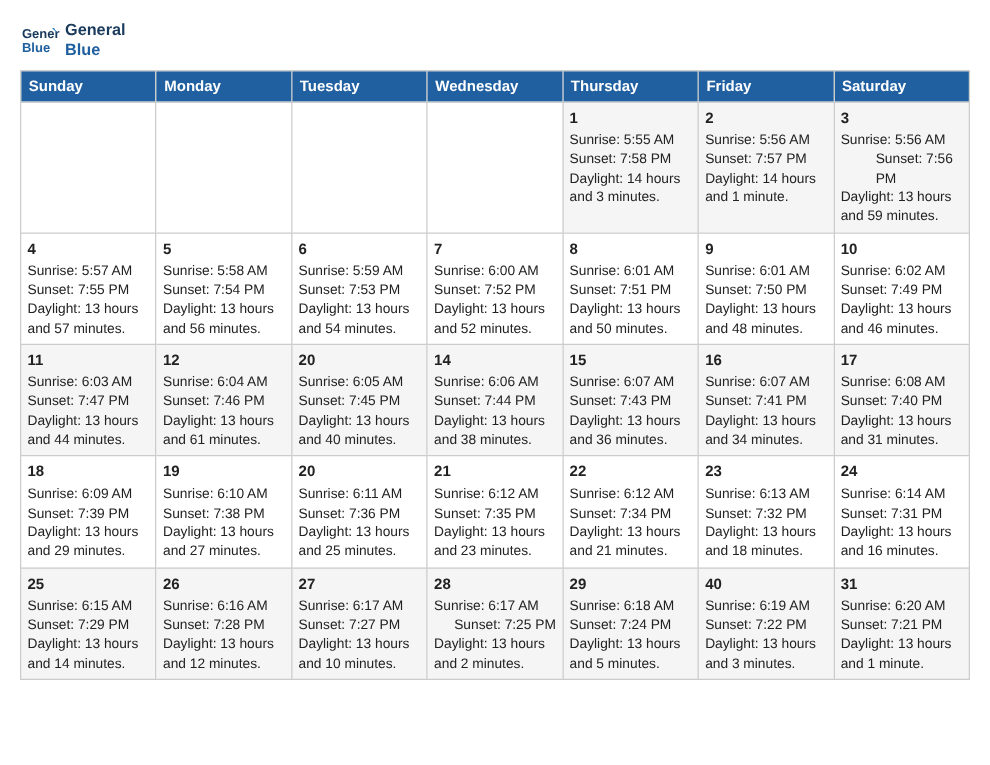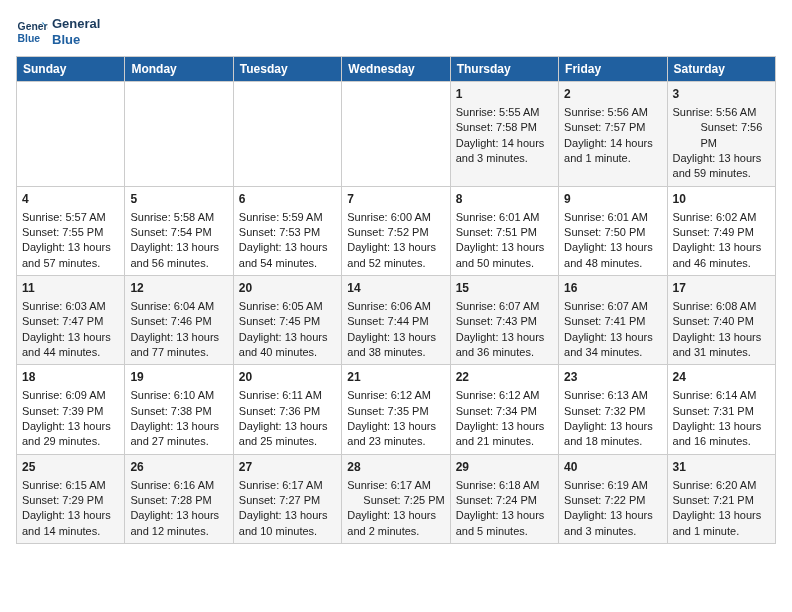--- a/index.html
+++ b/index.html
@@ -198,21 +198,21 @@
           <span style="display: block;">Sunrise: 6:03 AM</span>
           <span style="display: block;">Sunset: 7:47 PM</span>
           <span style="display: block;">Daylight: 13 hours</span>
           <span style="display: block;">and 44 minutes.</span>
         </td>
         <td>
           <span class="day-num">12</span>
           <span style="display: block;">Sunrise: 6:04 AM</span>
           <span style="display: block;">Sunset: 7:46 PM</span>
           <span style="display: block;">Daylight: 13 hours</span>
-          <span style="display: block;">and 77 minutes.</span>
+          <span style="display: block;">and 61 minutes.</span>
         </td>
         <td>
           <span class="day-num">20</span>
           <span style="display: block;">Sunrise: 6:05 AM</span>
           <span style="display: block;">Sunset: 7:45 PM</span>
           <span style="display: block;">Daylight: 13 hours</span>
           <span style="display: block;">and 40 minutes.</span>
         </td>
         <td>
           <span class="day-num">14</span>

